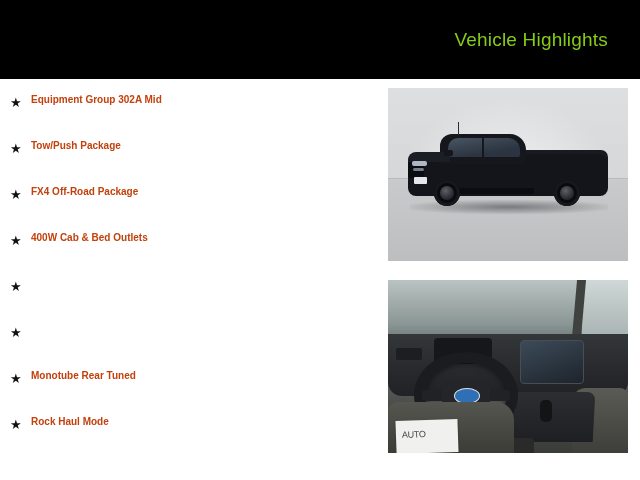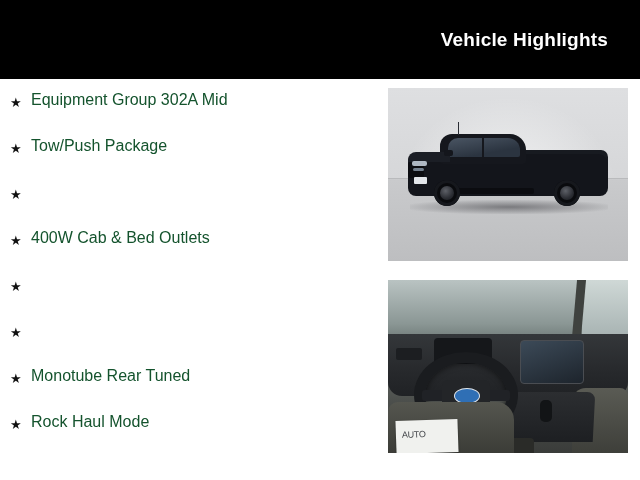--- a/index.html
+++ b/index.html
@@ -24,23 +24,23 @@
     left: 0;
     top: 0;
     width: 640px;
     height: 79px;
     background: #000000;
   }
   .header-title {
     position: absolute;
     right: 32px;
     top: 29px;
-    color: #ffffff;
+    color: #84cc16;
     font-size: 19px;
-    font-weight: 700;
+    font-weight: 400;
     letter-spacing: 0.2px;
     white-space: nowrap;
   }
   .content {
     position: absolute;
     left: 0;
     top: 79px;
     width: 640px;
     height: 401px;
   }
@@ -61,25 +61,26 @@
     flex: 0 0 auto;
     width: 18px;
     font-size: 13px;
     line-height: 22px;
     color: #111111;
     text-align: left;
     padding-top: 3px;
   }
   .feature-label {
     flex: 1 1 auto;
-    font-size: 16px;
+    font-size: 10px;
     line-height: 22px;
-    color: #14532d;
+    color: #c2410c;
     padding-left: 3px;
     max-width: 330px;
+    font-weight: bold;
   }
   .photos {
     position: absolute;
     left: 388px;
     top: 9px;
     width: 240px;
   }
   .photo {
     position: relative;
     width: 240px;
@@ -460,20 +461,21 @@
         <span class="feature-label">Equipment Group 302A Mid</span>
       </div>
 
       <div class="feature-row">
         <span class="bullet-star">★</span>
         <span class="feature-label">Tow/Push Package</span>
       </div>
 
       <div class="feature-row">
         <span class="bullet-star">★</span>
+        <span class="feature-label">FX4 Off-Road Package</span>
       </div>
 
       <div class="feature-row">
         <span class="bullet-star">★</span>
         <span class="feature-label">400W Cab &amp; Bed Outlets</span>
       </div>
 
       <div class="feature-row">
         <span class="bullet-star">★</span>
       </div>

